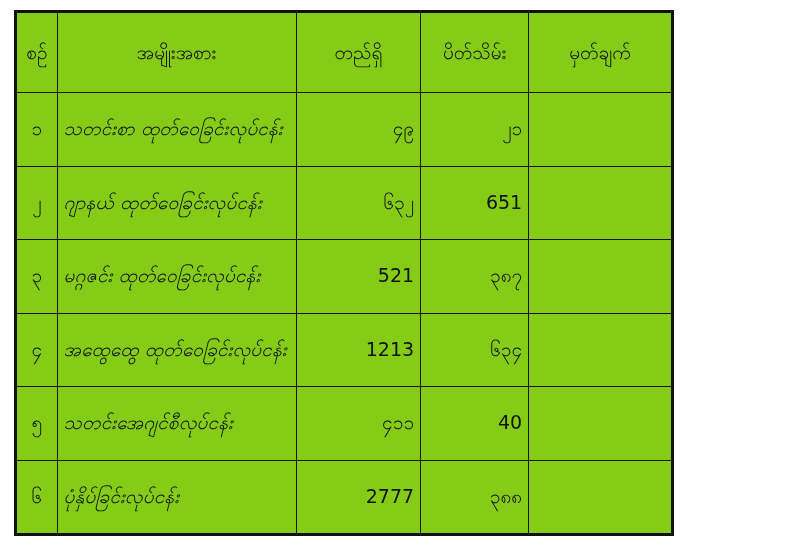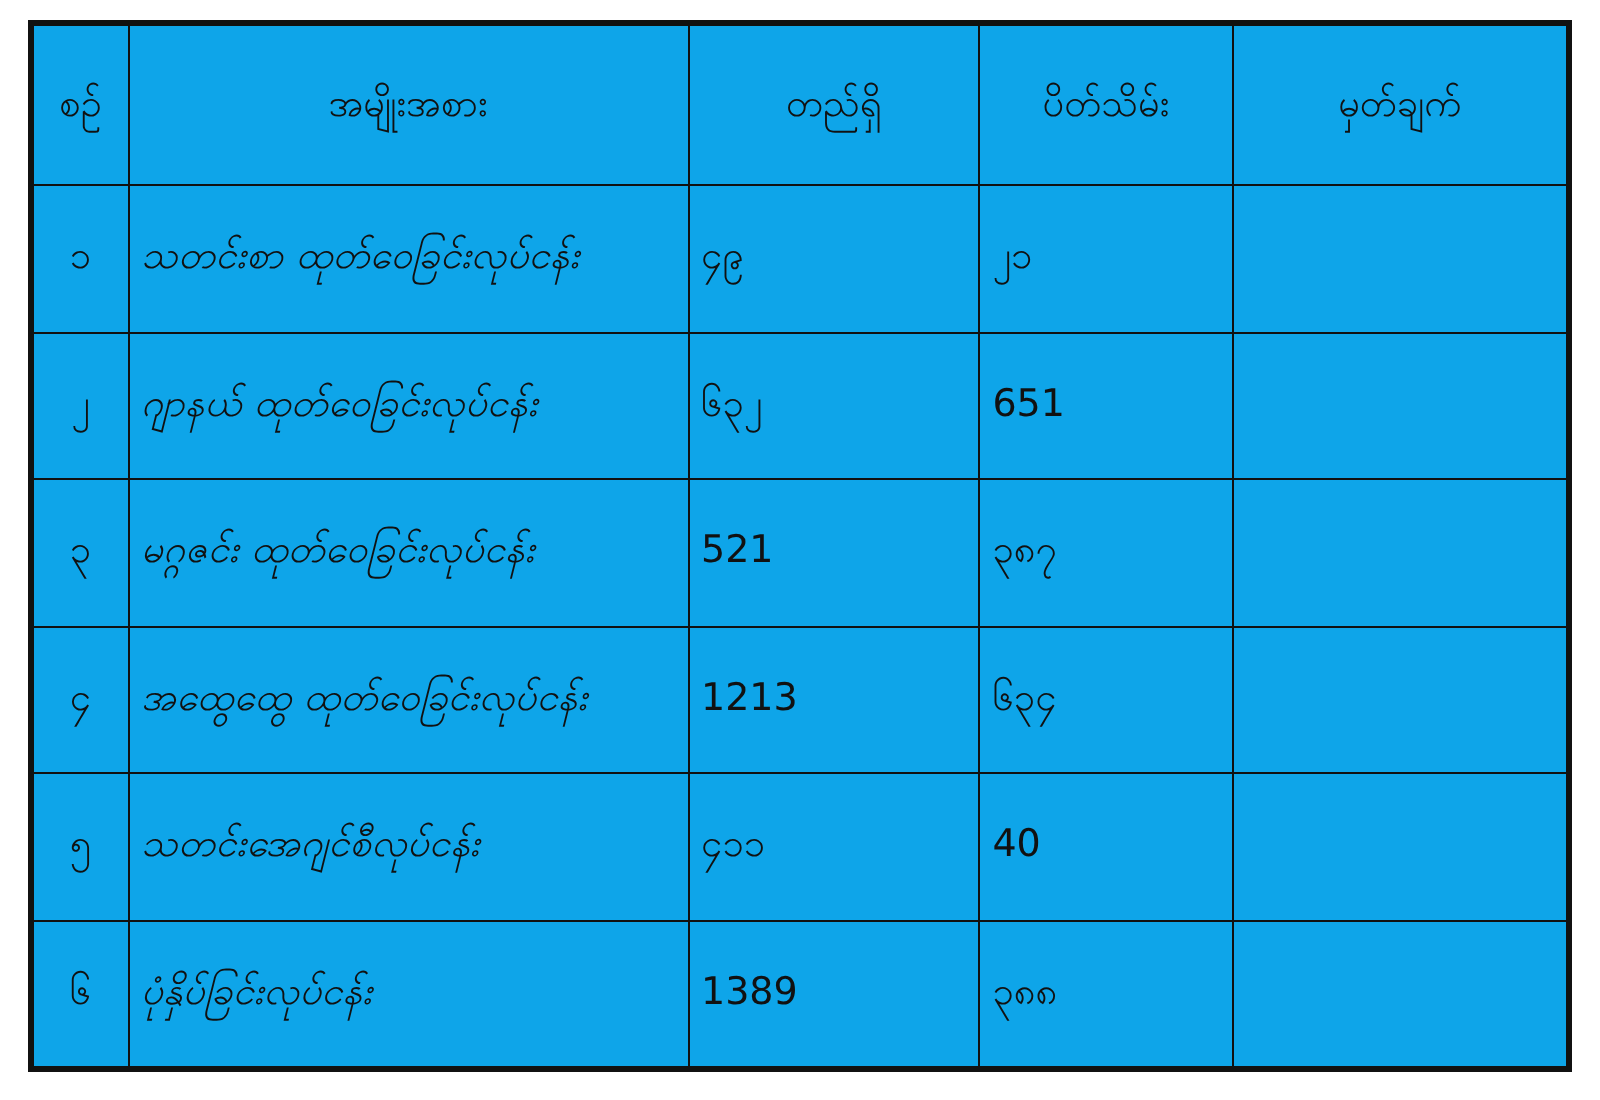--- a/index.html
+++ b/index.html
@@ -18,25 +18,25 @@
     position: relative;
     width: 800px;
     height: 550px;
     background: #ffffff;
     box-sizing: border-box;
   }
   .table-wrap {
     position: absolute;
     left: 14px;
     top: 10px;
-    width: 772px;
+    width: 660px;
     height: 526px;
     border: 2px solid #111111;
     box-sizing: border-box;
-    background: #0ea5e9;
+    background: #84cc16;
   }
   table.data-table {
     width: 100%;
     height: 100%;
     border-collapse: collapse;
     table-layout: fixed;
   }
   table.data-table td,
   table.data-table th {
     border: 1px solid #111111;
@@ -66,21 +66,21 @@
     text-align: center;
     font-size: 19px;
   }
   td.type {
     text-align: left;
     font-size: 18px;
     letter-spacing: 0.1px;
     font-style: italic;
   }
   td.val {
-    text-align: left;
+    text-align: right;
     font-size: 21px;
     margin-left: 48px;
   }
   td.note {
     text-align: center;
   }
   .hdr-txt {
     display: inline-block;
   }
 </style>
@@ -138,20 +138,20 @@
         <tr>
           <td class="num">၅</td>
           <td class="type">သတင်းအေဂျင်စီလုပ်ငန်း</td>
           <td class="val">၄၁၁</td>
           <td class="val">40</td>
           <td class="note"></td>
         </tr>
         <tr>
           <td class="num">၆</td>
           <td class="type">ပုံနှိပ်ခြင်းလုပ်ငန်း</td>
-          <td class="val">1389</td>
+          <td class="val">2777</td>
           <td class="val">၃၈၈</td>
           <td class="note"></td>
         </tr>
       </tbody>
     </table>
   </div>
 </div>
 
 </body></html>

